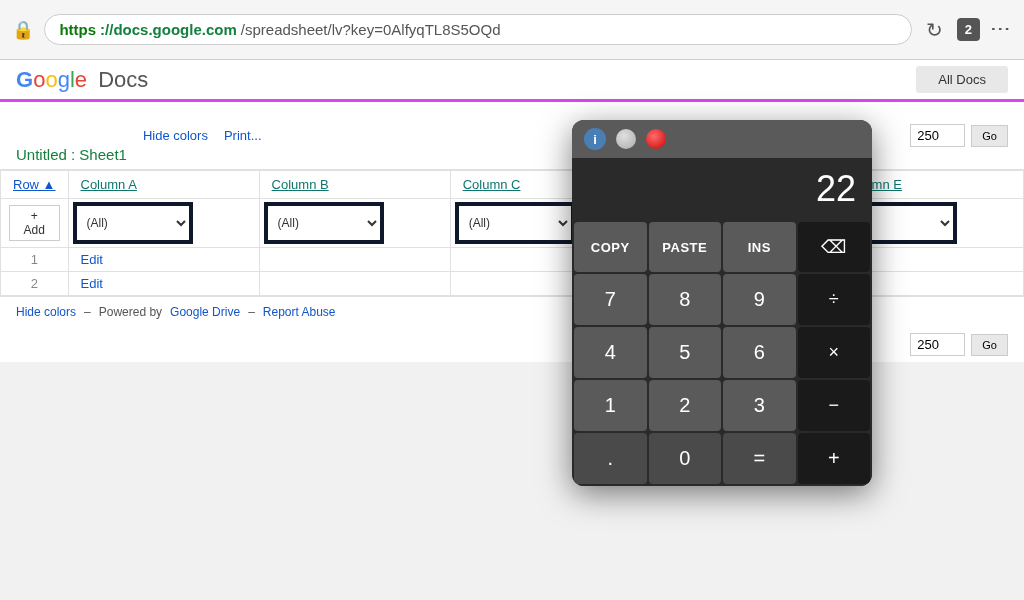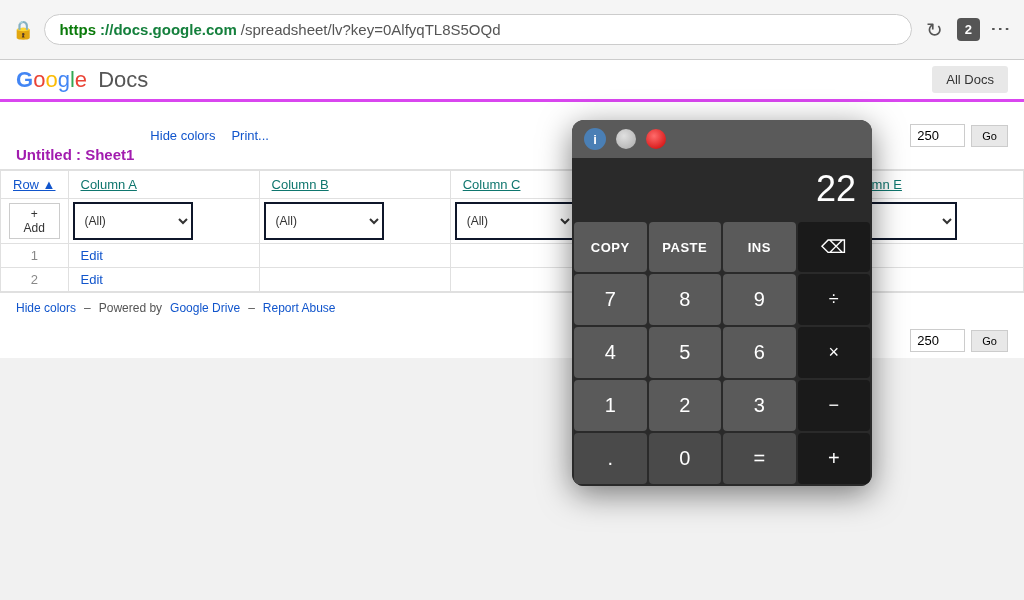--- a/index.html
+++ b/index.html
@@ -64,37 +64,37 @@
       padding: 8px 16px;
       display: flex;
       align-items: center;
       border-bottom: 3px solid #d946ef;
       height: 42px;
     }
     .all-docs-btn {
       margin-left: auto;
       background: #e8e8e8;
       border: none;
-      padding: 6px 14px;
+      padding: 6px 22px;
       border-radius: 3px;
       font-size: 13px;
       color: #333;
       cursor: pointer;
     }
 
     
     .spreadsheet {
       background: white;
       padding: 0;
       position: relative;
     }
     .sheet-title {
       font-size: 15px;
-      font-weight: bold;
-      color: #a21caf;
+      font-weight: normal;
+      color: #15803d;
       margin-top: 38px;
     }
     .sheet-link {
       color: #1155CC;
       font-size: 13px;
       text-decoration: none;
       cursor: pointer;
     }
     .go-input {
       border: 1px solid #ccc;
@@ -150,21 +150,21 @@
     }
     .add-btn {
       border: 1px solid #ccc;
       background: white;
       padding: 3px 10px;
       font-size: 12px;
       cursor: pointer;
       color: #333;
     }
     select.filter-select {
-      border: 2px solid #0f172a;
+      border: 4px solid #0f172a;
       background: white;
       padding: 9px 6px;
       font-size: 12px;
       color: #333;
       width: 120px;
     }
 
     
     .footer {
       padding: 8px 16px;

